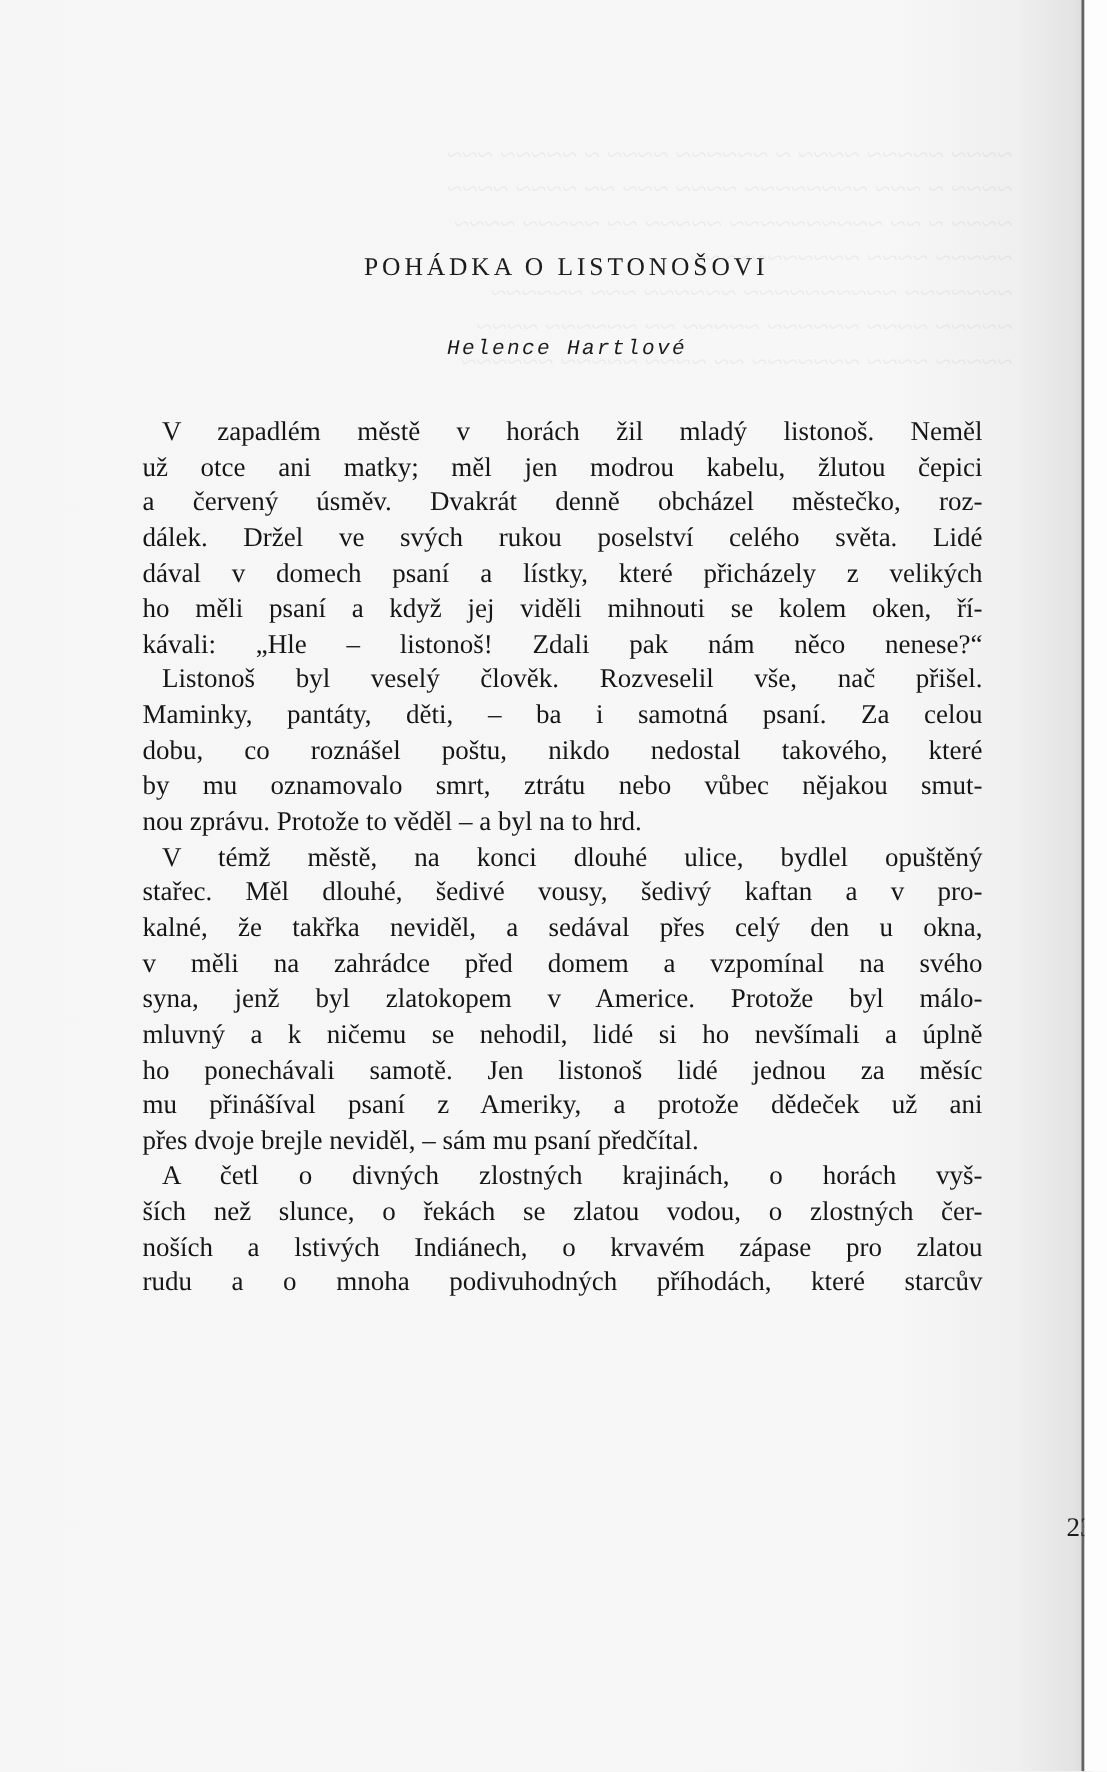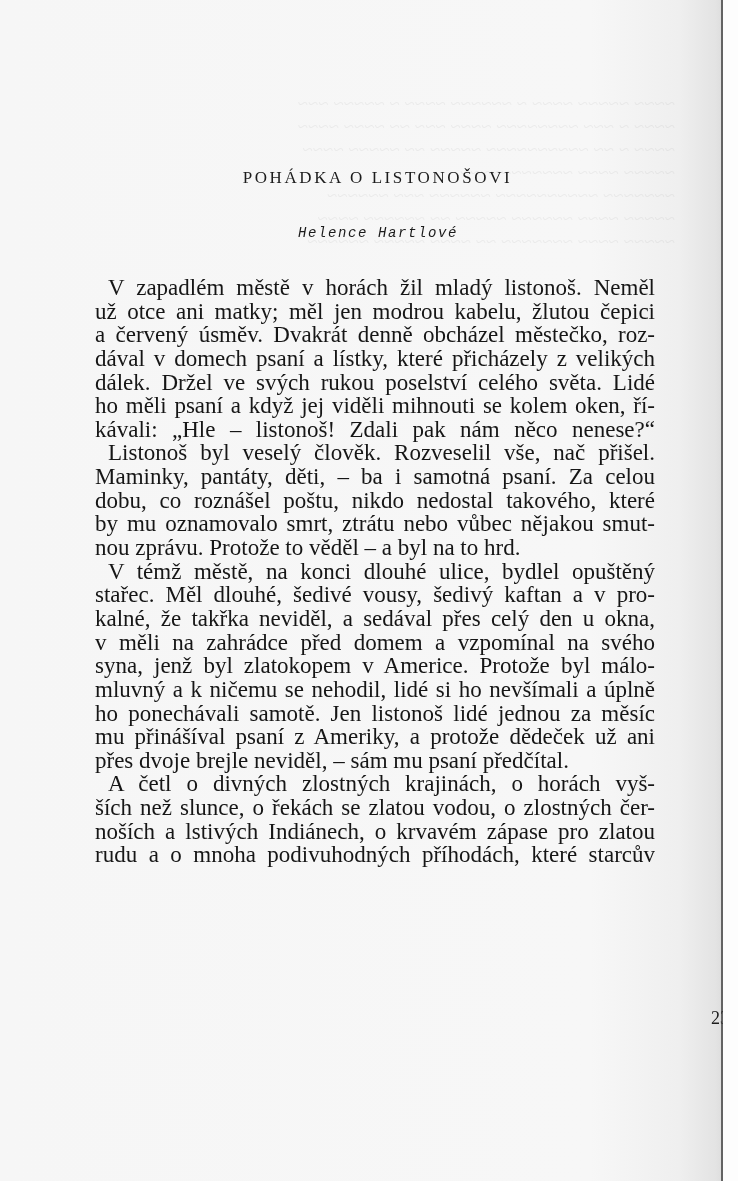--- a/index.html
+++ b/index.html
@@ -74,21 +74,21 @@
       color: #1c1c1c;
       padding-left: 18px;
       box-sizing: border-box;
     }
     .body-text {
       position: absolute;
       top: 276px;
       left: 95px;
       width: 560px;
       font-family: "Liberation Serif", serif;
-      font-size: 23px;
+      font-size: 18px;
       line-height: 23.65px;
       color: #161616;
     }
     .line {
       display: block;
       white-space: nowrap;
       text-align: justify;
       text-align-last: justify;
       height: 23.65px;
     }
@@ -123,22 +123,22 @@
 ~~~~~ ~~~~ ~~~~~~ ~~~~~ ~~ ~~~~~~ ~~~~
 ~~~~~ ~~~~ ~~~~~~~ ~~ ~~~~ ~~~~~ ~~~~~~</div>
 
   <div class="title">POHÁDKA O LISTONOŠOVI</div>
   <div class="dedication">Helence Hartlové</div>
 
   <div class="body-text" id="body-text">
       <span class="line indent">V zapadlém městě v horách žil mladý listonoš. Neměl</span>
       <span class="line">už otce ani matky; měl jen modrou kabelu, žlutou čepici</span>
       <span class="line">a červený úsměv. Dvakrát denně obcházel městečko, roz-</span>
+      <span class="line">dálek. Držel ve svých rukou poselství celého světa. Lidé</span>
       <span class="line">dával v domech psaní a lístky, které přicházely z velikých</span>
-      <span class="line">dálek. Držel ve svých rukou poselství celého světa. Lidé</span>
       <span class="line">ho měli psaní a když jej viděli mihnouti se kolem oken, ří-</span>
       <span class="line">kávali: „Hle – listonoš! Zdali pak nám něco nenese?“</span>
       <span class="line indent">Listonoš byl veselý člověk. Rozveselil vše, nač přišel.</span>
       <span class="line">Maminky, pantáty, děti, – ba i samotná psaní. Za celou</span>
       <span class="line">dobu, co roznášel poštu, nikdo nedostal takového, které</span>
       <span class="line">by mu oznamovalo smrt, ztrátu nebo vůbec nějakou smut-</span>
       <span class="line last">nou zprávu. Protože to věděl – a byl na to hrd.</span>
       <span class="line indent">V témž městě, na konci dlouhé ulice, bydlel opuštěný</span>
       <span class="line">stařec. Měl dlouhé, šedivé vousy, šedivý kaftan a v pro-</span>
       <span class="line">kalné, že takřka neviděl, a sedával přes celý den u okna,</span>

